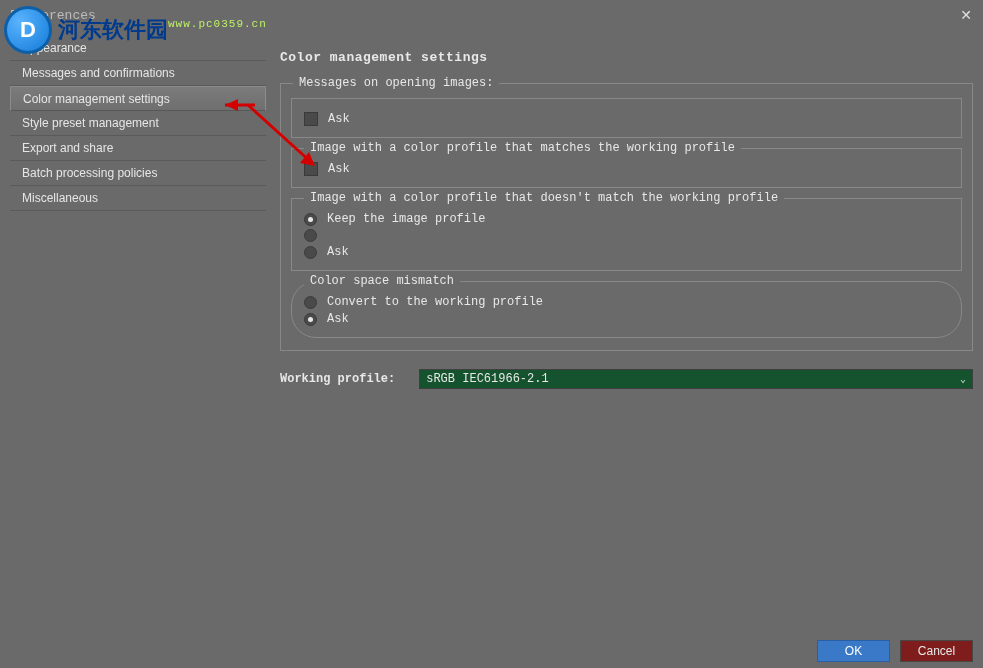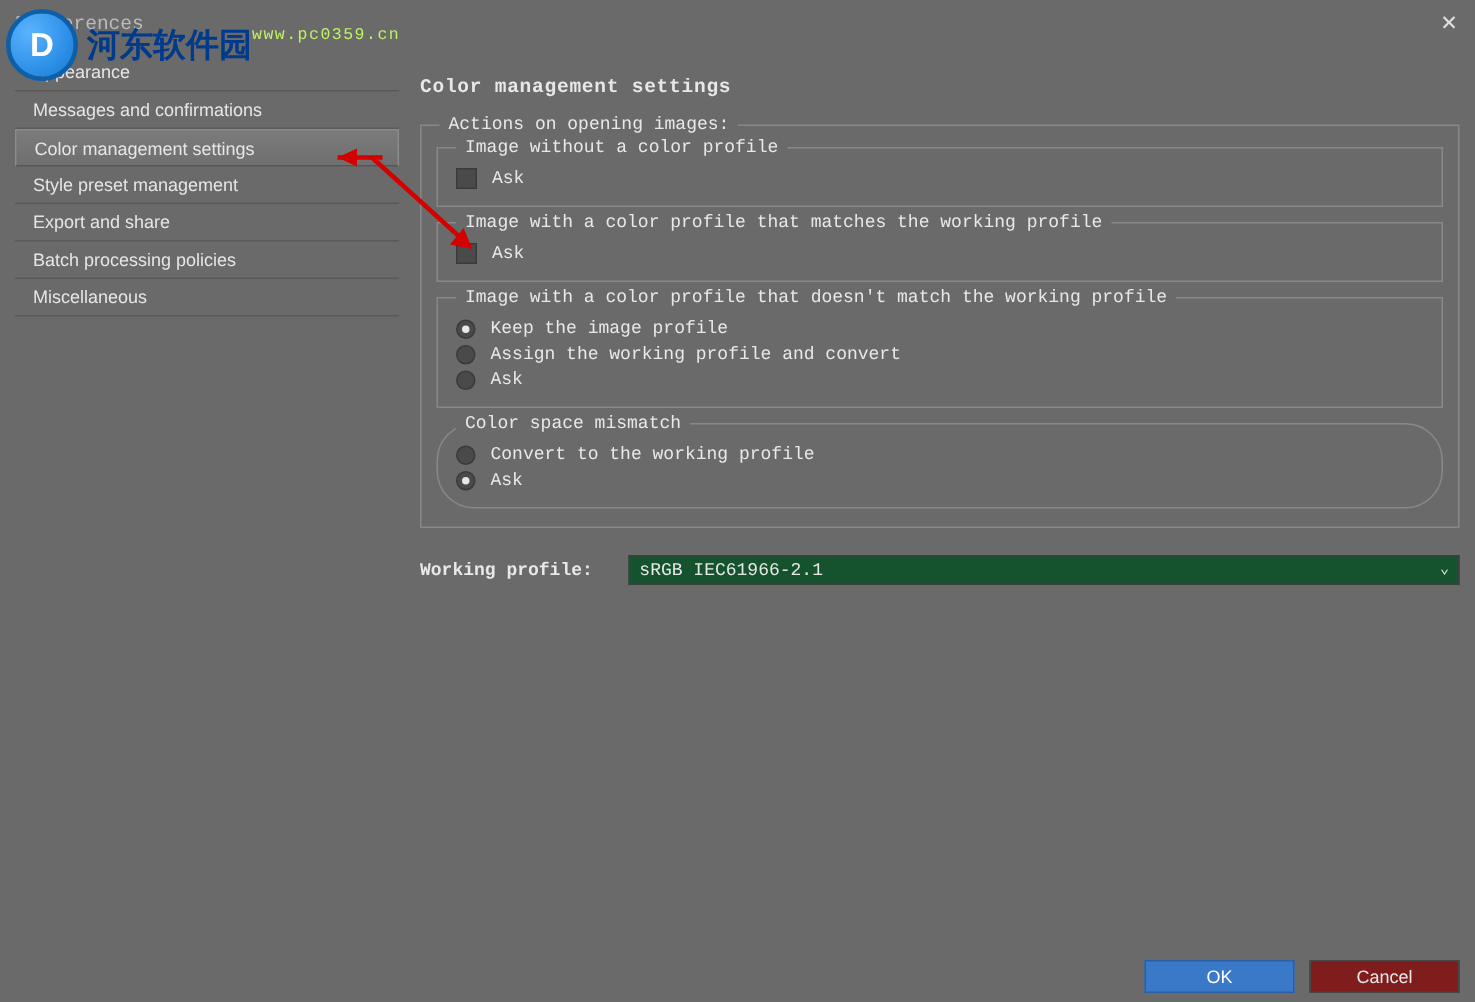--- a/index.html
+++ b/index.html
@@ -102,21 +102,21 @@
     padding:0 6px;
     color:#e8e8e8;
     font-family:"Courier New",monospace;
   }
   .select .chev{font-size:10px;}
   .footer{
     position:absolute;bottom:6px;right:10px;
     display:flex;gap:10px;
   }
   .btn{
-    width:100px;height:22px;
+    width:73px;height:22px;
     display:flex;align-items:center;justify-content:center;
     font-size:12px;
     cursor:pointer;
   }
   .btn-ok{ background:#3a78c8; color:#fff; border:1px solid #2a5fa6;}
   .btn-cancel{ background:#7f1d1d; color:#e8e8e8; border:1px solid #474747;}
 
   
   .watermark{
     position:absolute; top:6px; left:4px;
@@ -170,24 +170,23 @@
       </div>
     <div class="sidebar-item">
         <span>Miscellaneous</span>
       </div>
   </div>
 
   <div class="main">
     <h1>Color management settings</h1>
 
     <div class="outer-group">
-      <span class="legend">Actions on opening images:</span>
+      <span class="legend">Messages on opening images:</span>
 
       <div class="fieldset">
-        <span class="legend">Image without a color profile</span>
         <div class="check-row">
           <span class="checkbox"></span>
           <span>Ask</span>
         </div>
       </div>
 
       <div class="fieldset">
         <span class="legend">Image with a color profile that matches the working profile</span>
         <div class="check-row">
           <span class="checkbox"></span>
@@ -196,21 +195,20 @@
       </div>
 
       <div class="fieldset">
         <span class="legend">Image with a color profile that doesn't match the working profile</span>
         <div class="radio-row">
             <span class="radio checked"></span>
             <span>Keep the image profile</span>
           </div>
         <div class="radio-row">
             <span class="radio"></span>
-            <span>Assign the working profile and convert</span>
           </div>
         <div class="radio-row">
             <span class="radio"></span>
             <span>Ask</span>
           </div>
       </div>
 
       <div class="fieldset" style="margin-bottom:0;border-radius:25px;">
         <span class="legend">Color space mismatch</span>
         <div class="radio-row">

